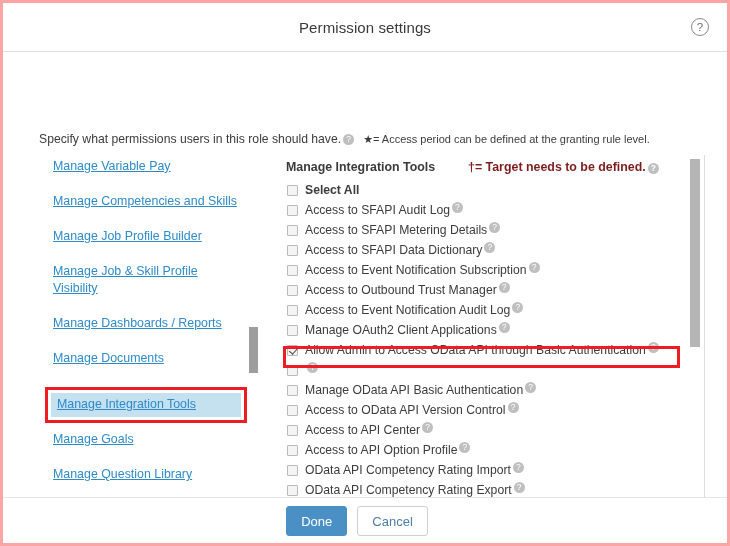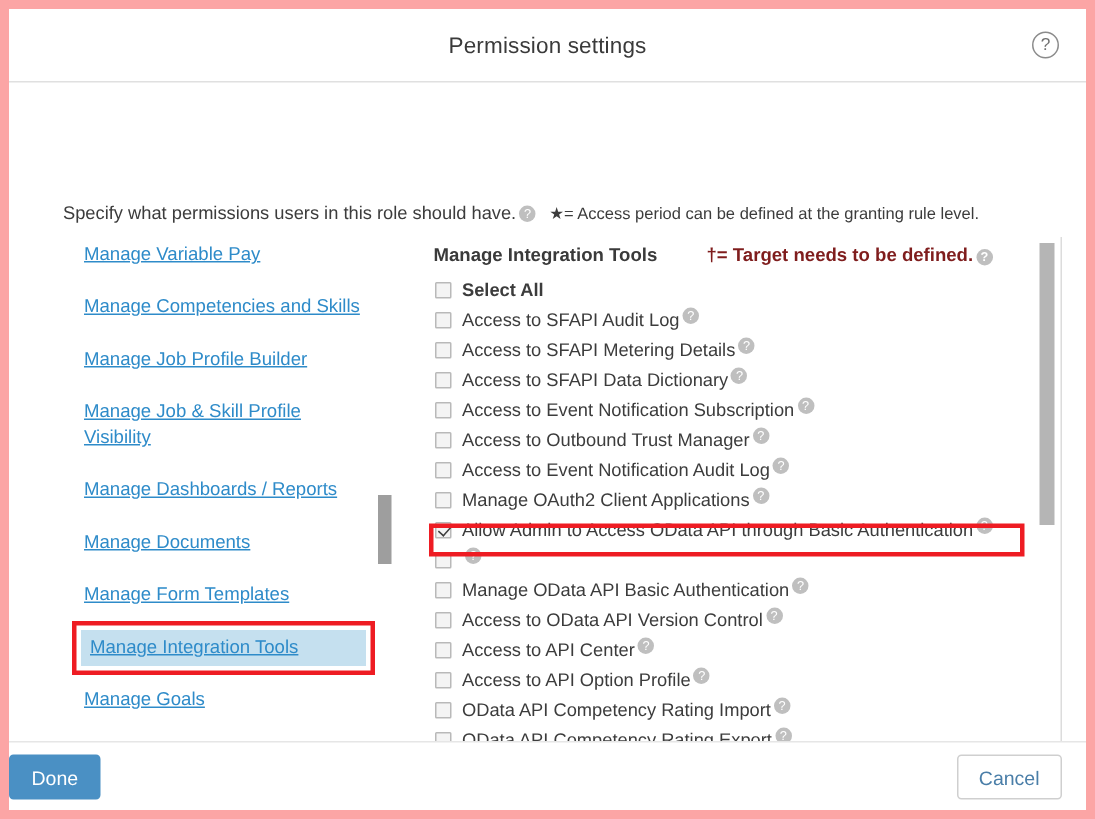--- a/index.html
+++ b/index.html
@@ -16,21 +16,21 @@
     position: relative;
   }
 
   
   .dialog {
     position: absolute;
     left: 0; top: 0;
     width: 730px;
     height: 546px;
     background: #ffffff;
-    border: 6px solid #fca5a5;
+    border: 3px solid #fca5a5;
     box-sizing: border-box;
     display: flex;
     flex-direction: column;
   }
 
   
   .dlg-header {
     height: 48px;
     min-height: 48px;
     border-bottom: 1px solid #e0e0e0;
@@ -251,21 +251,21 @@
     background: #dcdcdc;
   }
 
   
   .dlg-footer {
     height: 45px;
     min-height: 45px;
     border-top: 1px solid #e6e6e6;
     display: flex;
     align-items: center;
-    justify-content: space-between;
+    justify-content: center;
     padding-right: 16px;
     gap: 10px;
     background: #ffffff;
   }
   .btn {
     font-size: 13px;
     font-family: "Liberation Sans", sans-serif;
     border-radius: 3px;
     cursor: pointer;
     padding: 0 14px;
@@ -311,21 +311,20 @@
           <div class="nav-item">Manage Competencies and Skills</div>
           <div class="nav-spacer"></div>
           <div class="nav-item">Manage Job Profile Builder</div>
           <div class="nav-spacer"></div>
           <div class="nav-item">Manage Job &amp; Skill Profile Visibility</div>
           <div class="nav-spacer"></div>
           <div class="nav-item">Manage Dashboards / Reports</div>
           <div class="nav-spacer"></div>
           <div class="nav-item">Manage Documents</div>
           <div class="nav-spacer"></div>
-          <div class="nav-item">Manage Form Templates</div>
           <div class="nav-spacer"></div>
           <div class="nav-item selected">Manage Integration Tools</div>
           <div class="nav-spacer"></div>
           <div class="nav-item">Manage Goals</div>
           <div class="nav-spacer"></div>
           <div class="nav-item">Manage Question Library</div>
         </div>
     </div>
 
     <div class="left-scrollbar">

